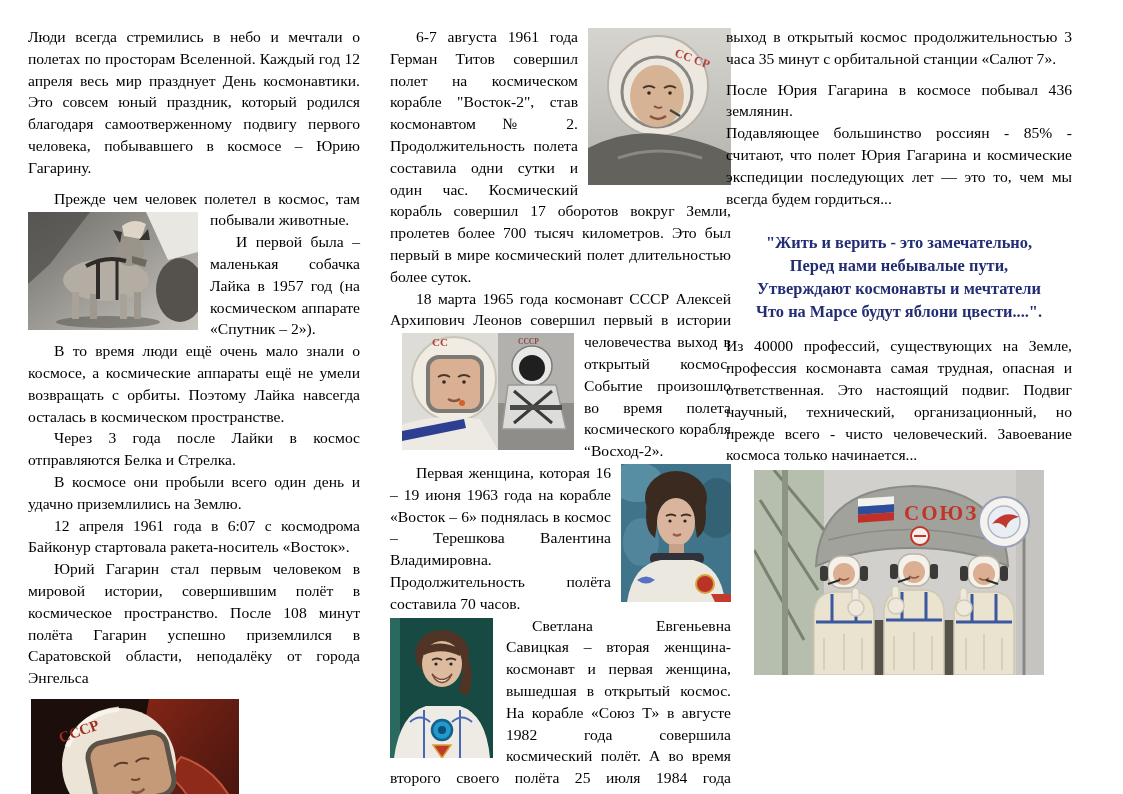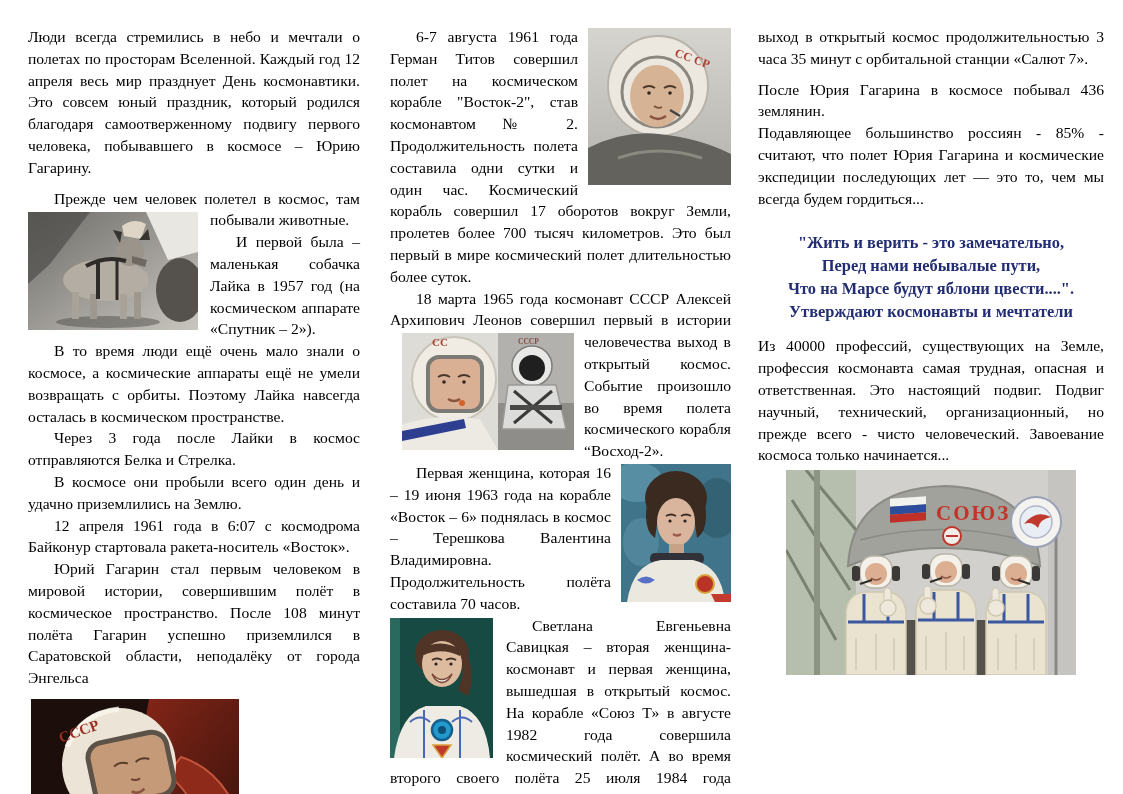--- a/index.html
+++ b/index.html
@@ -3,21 +3,21 @@
 <meta charset="utf-8">
 <style>
   html,body{margin:0;padding:0;background:#ffffff;}
   body{width:1123px;height:794px;overflow:hidden;
        font-family:"Liberation Serif","DejaVu Serif",serif;
        color:#000;font-size:15.6px;line-height:21.8px;}
   .page{position:relative;width:1123px;height:586px;background:#fff;}
   .col{position:absolute;top:26px;text-align:justify;}
   .col-left{left:28px;width:332px;}
   .col-mid{left:390px;width:341px;}
-  .col-right{left:758px;width:346px;}
+  .col-right{left:726px;width:346px;}
   p{margin:0;text-indent:26px;text-align:justify;}
   p.ni{text-indent:0;}
   .gap{margin-top:9px;}
 
   .ph{display:block;}
   .fl{float:left;}
   .fr{float:right;}
   .ph svg{display:block;}
   .ph-laika{width:170px;height:118px;margin:3px 12px 6px 0;}
   .ph-titov{width:143px;height:157px;margin:2px 0 6px 10px;}
@@ -219,22 +219,22 @@
   </div>
 
   <div class="col col-right">
     <p class="ni">выход в открытый космос продолжительностью 3 часа 35 минут с орбитальной станции «Салют 7».</p>
     <p class="ni gap">После Юрия Гагарина в космосе побывал 436 землянин.</p>
     <p class="ni">Подавляющее большинство россиян - 85% - считают, что полет Юрия Гагарина и космические экспедиции последующих лет — это то, чем мы всегда будем гордиться...</p>
 
     <div class="quote">
       <div>"Жить и верить - это замечательно,</div>
       <div>Перед нами небывалые пути,</div>
+      <div>Утверждают космонавты и мечтатели</div>
       <div>Что на Марсе будут яблони цвести....".</div>
-      <div>Утверждают космонавты и мечтатели</div>
     </div>
 
     <p class="ni">Из 40000 профессий, существующих на Земле, профессия космонавта самая трудная, опасная и ответственная. Это настоящий подвиг. Подвиг научный, технический, организационный, но прежде всего - чисто человеческий. Завоевание космоса только начинается...</p>
 
     <span class="ph ph-soyuz">
       <svg viewBox="0 0 290 205" width="290" height="205">
         <rect width="290" height="205" fill="#d2d0cc"></rect>
         <rect width="70" height="205" fill="#b6bfae"></rect>
         <path d="M6 30 L64 120 M0 80 L50 170 M20 0 L70 60" stroke="#79816f" stroke-width="3"></path>
         <rect x="28" width="6" height="205" fill="#8d9484"></rect>

